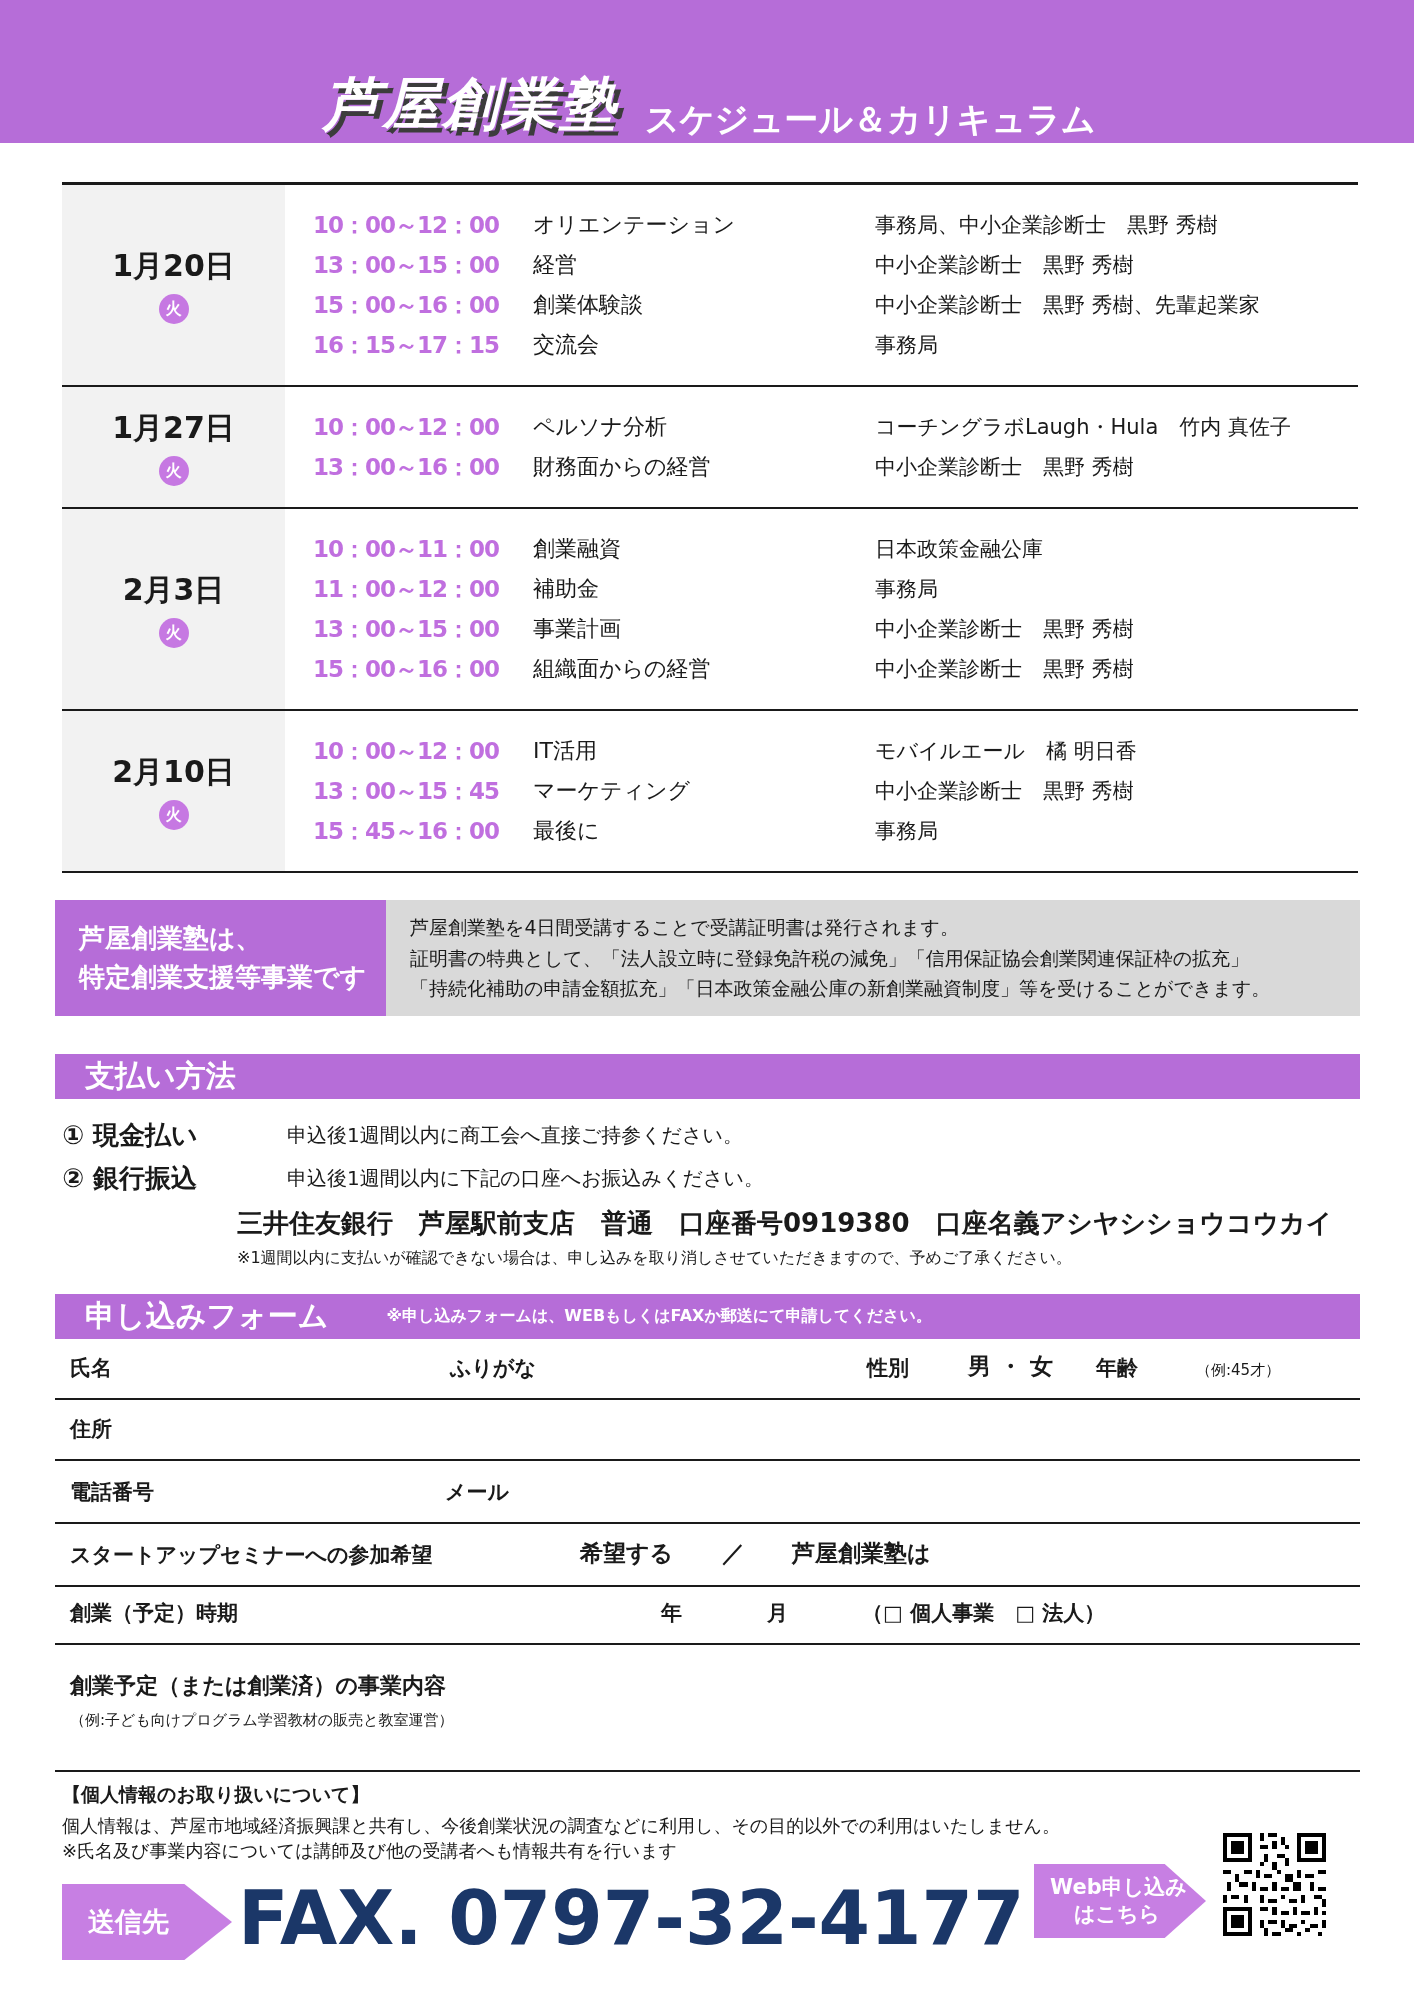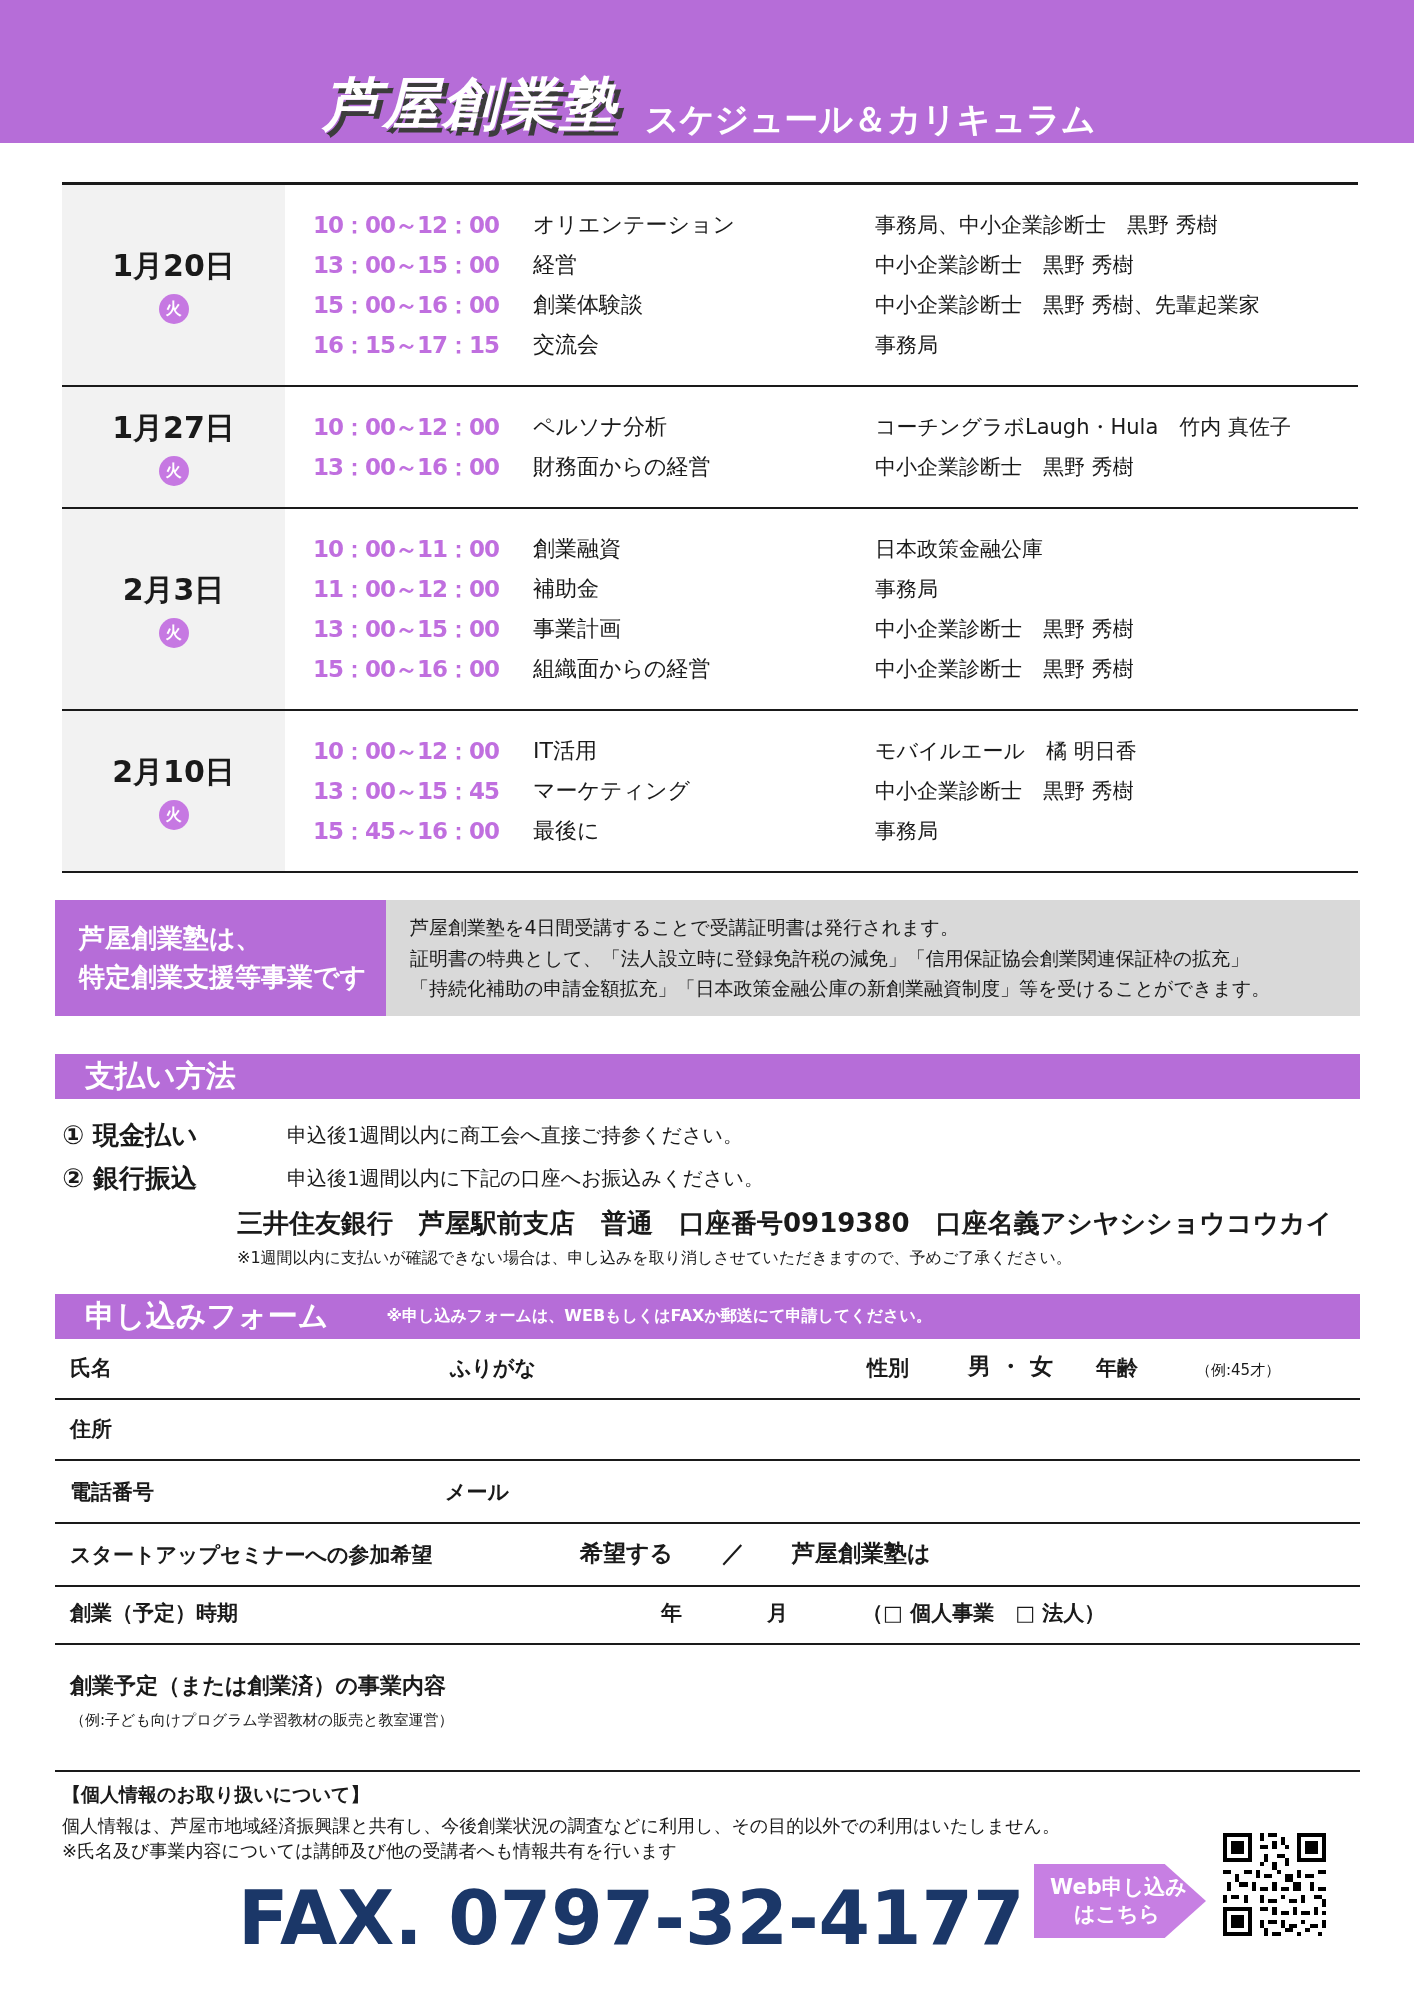--- a/index.html
+++ b/index.html
@@ -265,20 +265,23 @@
       <span class="ex">（例:子ども向けプログラム学習教材の販売と教室運営）</span>
     </div>
   </div>
 
   <div class="privacy">
     <div class="privacy-title">【個人情報のお取り扱いについて】</div>
     <div class="privacy-line">個人情報は、芦屋市地域経済振興課と共有し、今後創業状況の調査などに利用し、その目的以外での利用はいたしません。</div>
     <div class="privacy-line">※氏名及び事業内容については講師及び他の受講者へも情報共有を行います</div>
   </div>
 
+  <div class="send-arrow">
+    <span>送信先</span>
+  </div>
   <div class="fax">FAX. 0797-32-4177</div>
   <div class="web-arrow">
     <span>Web申し込み</span>
     <span class="l2">はこちら</span>
   </div>
   <div class="qr">
     <svg viewBox="0 0 25 25" xmlns="http://www.w3.org/2000/svg">
       <rect x="0" y="0" width="25" height="25" fill="#ffffff"></rect>
       <g fill="#000000">
 

